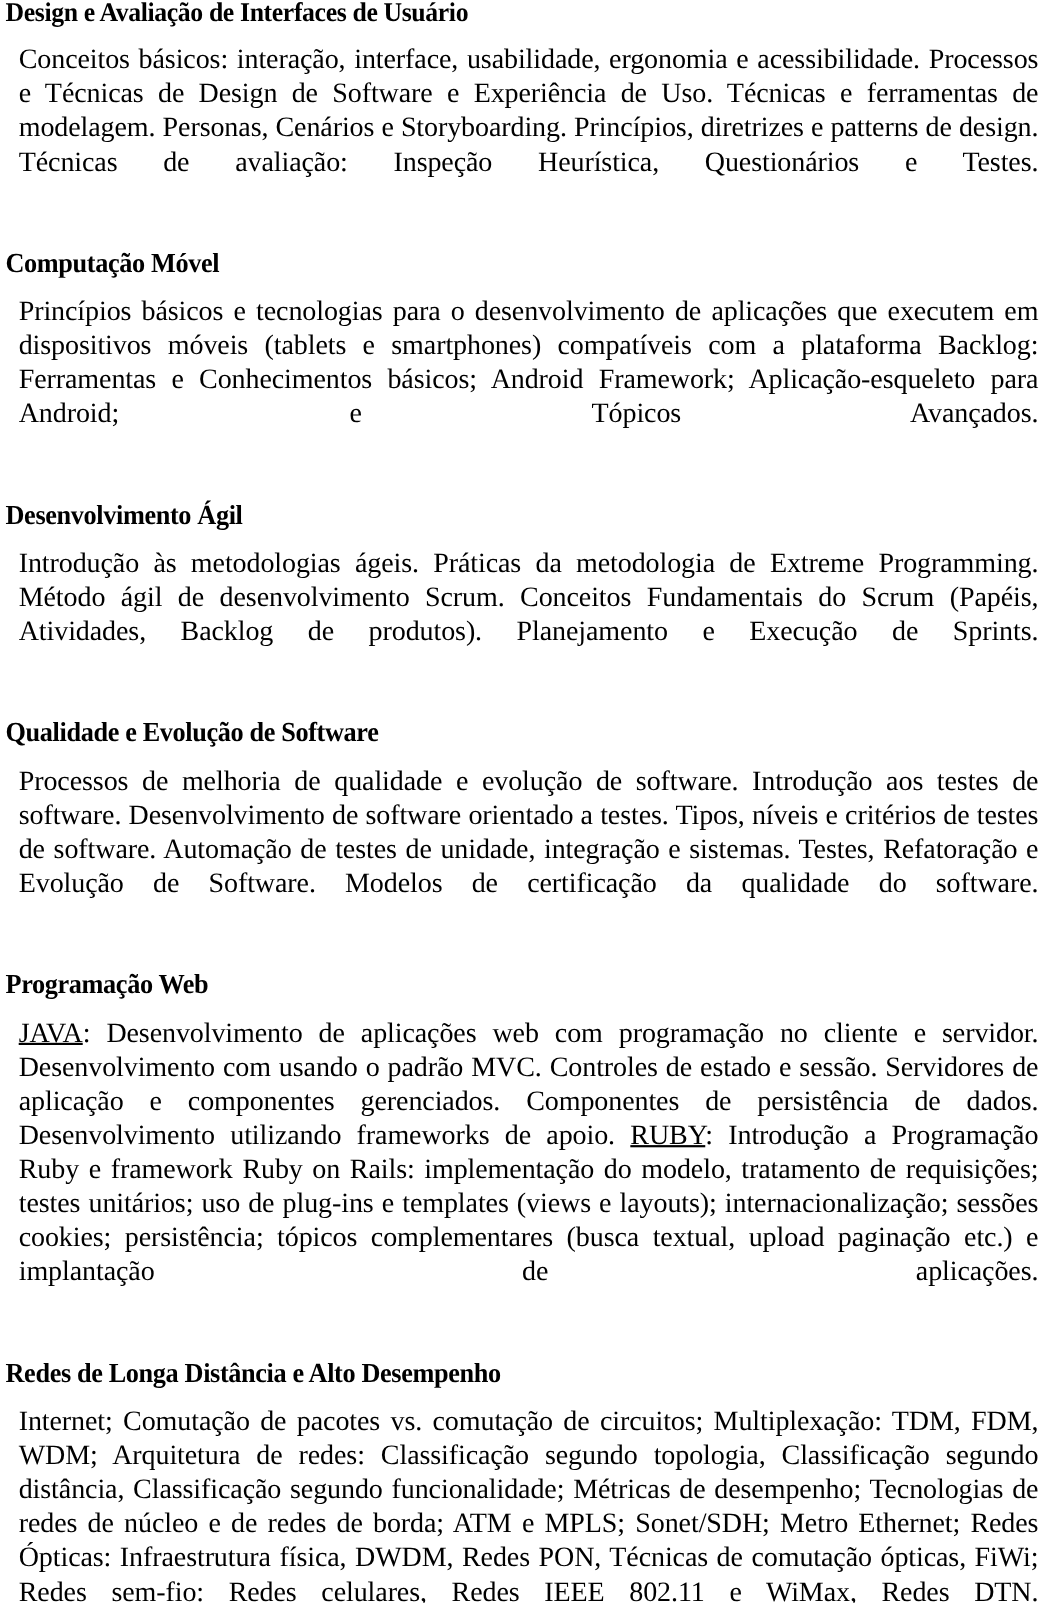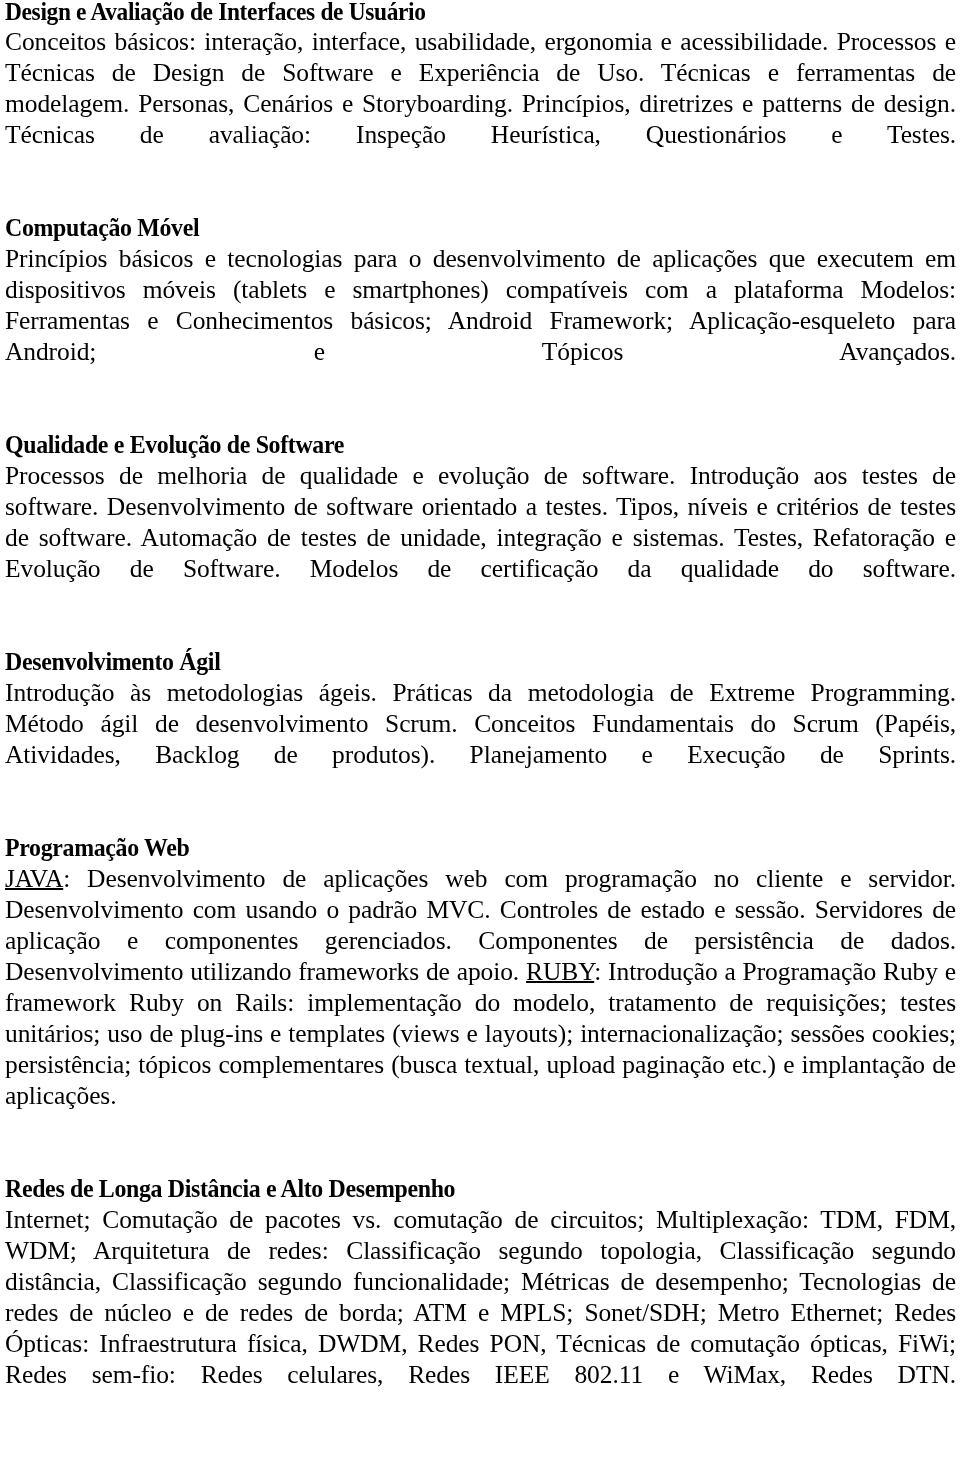--- a/index.html
+++ b/index.html
@@ -46,21 +46,21 @@
     transform-origin: left center;
   }
 
   .section-body {
     font-family: "Liberation Serif", "DejaVu Serif", serif;
     font-weight: normal;
     font-size: 25.5px;
     line-height: 31px;
     text-align: justify;
     text-justify: inter-word;
-    margin: 0;
+    margin: 12px;
     padding: 0;
     letter-spacing: -0.1px;
     word-spacing: 0.2px;
   }
 
   
   .section--first {
     margin-top: -3px;
   }
   .section--first .section-heading {
@@ -87,31 +87,31 @@
 
 <div class="page">
 
   <section class="section section--first">
     <h2 class="section-heading">Design e Avaliação de Interfaces de Usuário</h2>
     <p class="section-body">Conceitos básicos: interação, interface, usabilidade, ergonomia e acessibilidade. Processos e Técnicas de Design de Software e Experiência de Uso. Técnicas e ferramentas de modelagem. Personas, Cenários e Storyboarding. Princípios, diretrizes e patterns de design. Técnicas de avaliação: Inspeção Heurística, Questionários e Testes.</p>
   </section>
 
   <section class="section">
     <h2 class="section-heading">Computação Móvel</h2>
-    <p class="section-body">Princípios básicos e tecnologias para o desenvolvimento de aplicações que executem em dispositivos móveis (tablets e smartphones) compatíveis com a plataforma Modelos: Ferramentas e Conhecimentos básicos; Android Framework; Aplicação-esqueleto para Android; e Tópicos Avançados.</p>
+    <p class="section-body">Princípios básicos e tecnologias para o desenvolvimento de aplicações que executem em dispositivos móveis (tablets e smartphones) compatíveis com a plataforma Backlog: Ferramentas e Conhecimentos básicos; Android Framework; Aplicação-esqueleto para Android; e Tópicos Avançados.</p>
+  </section>
+
+  <section class="section">
+    <h2 class="section-heading">Desenvolvimento Ágil</h2>
+    <p class="section-body">Introdução às metodologias ágeis. Práticas da metodologia de Extreme Programming. Método ágil de desenvolvimento Scrum. Conceitos Fundamentais do Scrum (Papéis, Atividades, Backlog de produtos). Planejamento e Execução de Sprints.</p>
   </section>
 
   <section class="section">
     <h2 class="section-heading">Qualidade e Evolução de Software</h2>
     <p class="section-body">Processos de melhoria de qualidade e evolução de software. Introdução aos testes de software. Desenvolvimento de software orientado a testes. Tipos, níveis e critérios de testes de software. Automação de testes de unidade, integração e sistemas. Testes, Refatoração e Evolução de Software. Modelos de certificação da qualidade do software.</p>
-  </section>
-
-  <section class="section">
-    <h2 class="section-heading">Desenvolvimento Ágil</h2>
-    <p class="section-body">Introdução às metodologias ágeis. Práticas da metodologia de Extreme Programming. Método ágil de desenvolvimento Scrum. Conceitos Fundamentais do Scrum (Papéis, Atividades, Backlog de produtos). Planejamento e Execução de Sprints.</p>
   </section>
 
   <section class="section">
     <h2 class="section-heading">Programação Web</h2>
     <p class="section-body"><span class="kw">JAVA</span>: Desenvolvimento de aplicações web com programação no cliente e servidor. Desenvolvimento com usando o padrão MVC.  Controles de estado e sessão. Servidores de aplicação e componentes gerenciados. Componentes de persistência de dados. Desenvolvimento utilizando frameworks de apoio. <span class="kw">RUBY</span>: Introdução a Programação Ruby e framework Ruby on Rails: implementação do modelo, tratamento de requisições; testes unitários; uso de plug-ins e templates (views e layouts); internacionalização; sessões cookies; persistência; tópicos complementares (busca textual, upload paginação etc.) e implantação de aplicações.</p>
   </section>
 
   <section class="section">
     <h2 class="section-heading">Redes de Longa Distância e Alto Desempenho</h2>
     <p class="section-body">Internet; Comutação de pacotes vs. comutação de circuitos; Multiplexação: TDM, FDM, WDM; Arquitetura de redes: Classificação segundo topologia, Classificação segundo distância, Classificação segundo funcionalidade; Métricas de desempenho; Tecnologias de redes de núcleo e de redes de borda; ATM e MPLS; Sonet/SDH; Metro Ethernet; Redes Ópticas: Infraestrutura física, DWDM, Redes PON, Técnicas de comutação ópticas, FiWi; Redes sem-fio: Redes celulares, Redes IEEE 802.11 e WiMax, Redes DTN.</p>

